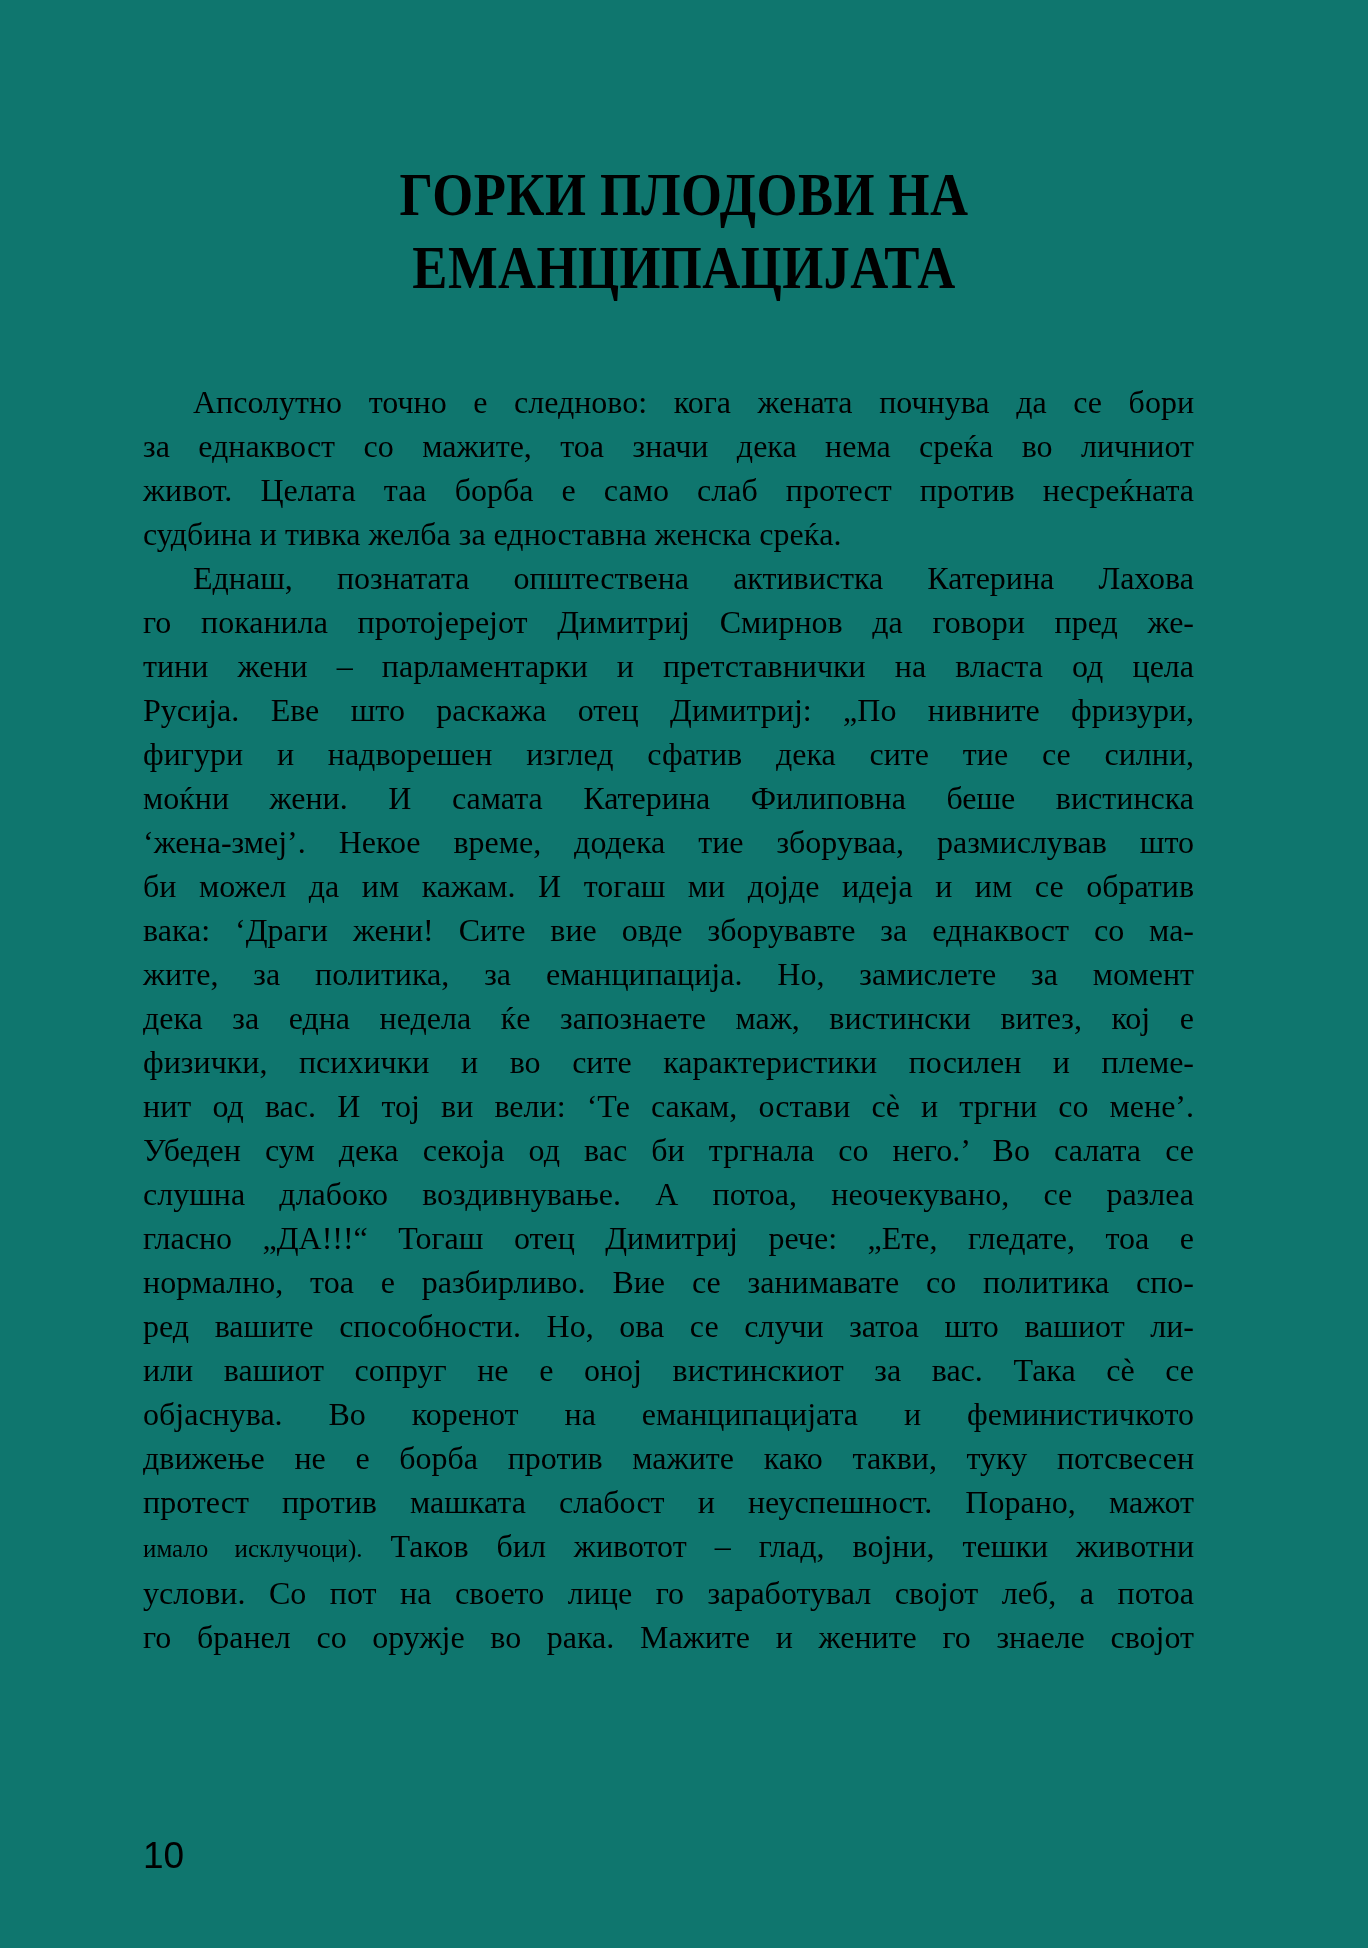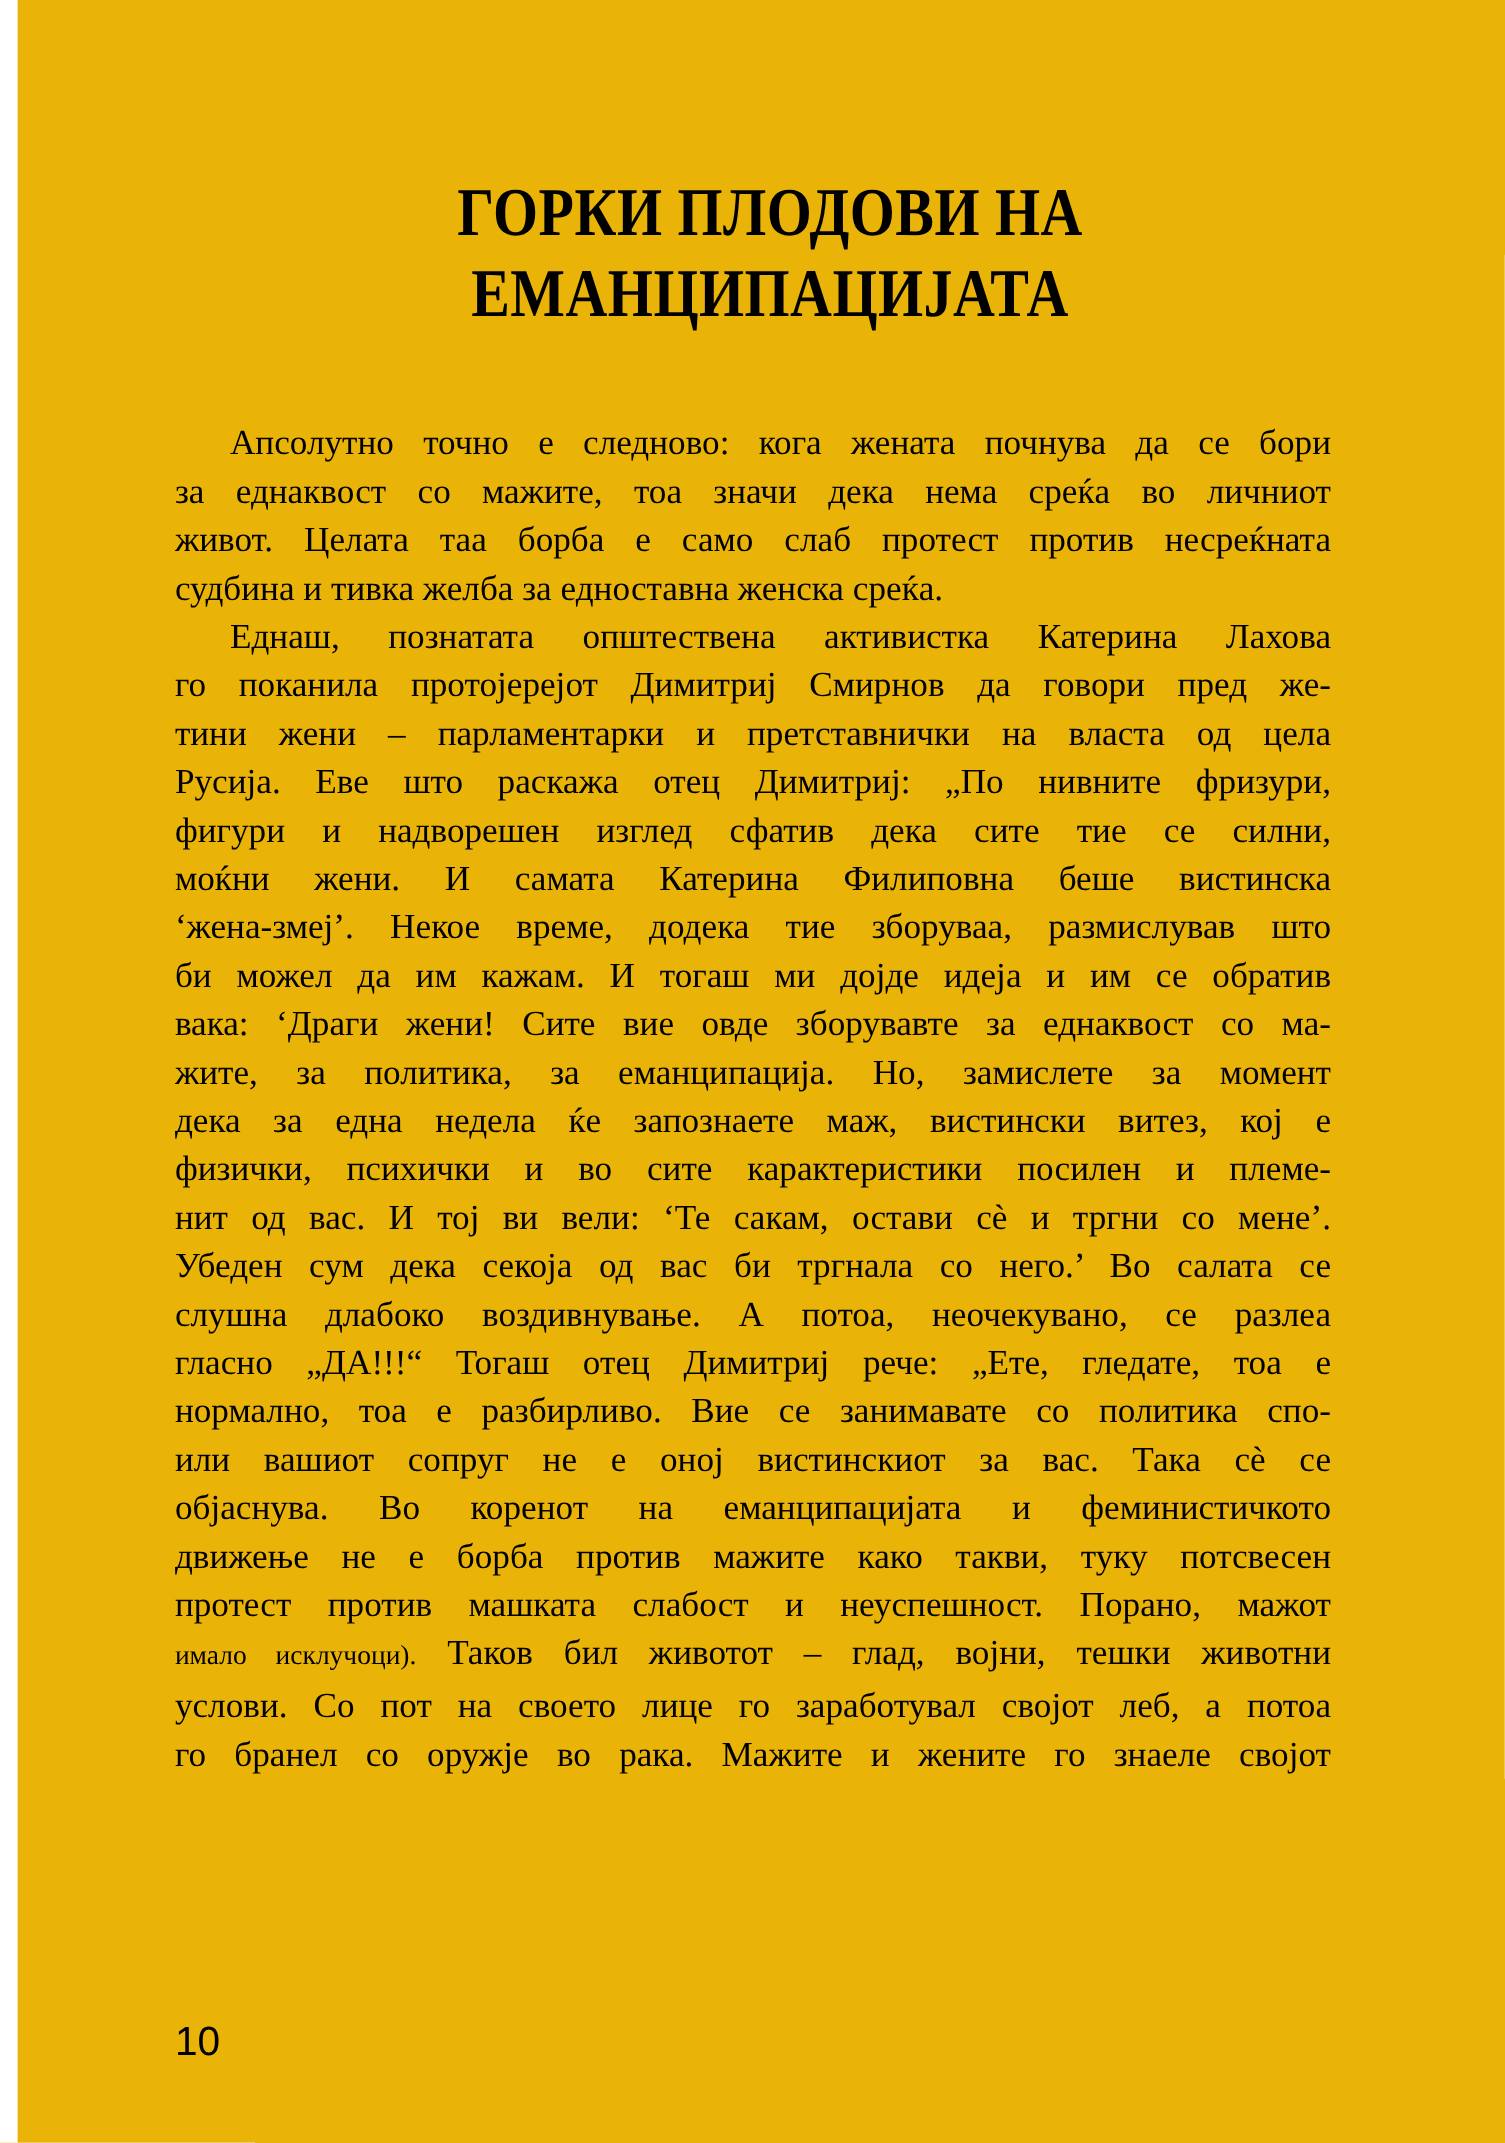--- a/index.html
+++ b/index.html
@@ -8,22 +8,21 @@
     height: 1948px;
     background: #ffffff;
     color: #000000;
     position: relative;
     font-family: "Liberation Serif", serif;
     overflow: hidden;
   }
   .page {
     position: absolute;
     inset: 0;
-    background: #eab308;
-    margin-left: 16px;
+    background: #0f766e;
   }
   .chapter-title {
     position: absolute;
     top: 158px;
     left: 0;
     width: 1368px;
     text-align: center;
     font-family: "Liberation Serif", serif;
     font-weight: bold;
     font-size: 62px;
@@ -94,20 +93,21 @@
         <div class="line"><span>би можел да им кажам. И тогаш ми дојде идеја и им се обратив</span></div>
         <div class="line"><span>вака: ‘Драги жени! Сите вие овде зборувавте за еднаквост со ма-</span></div>
         <div class="line"><span>жите, за политика, за еманципација. Но, замислете за момент</span></div>
         <div class="line"><span>дека за една недела ќе запознаете маж, вистински витез, кој е</span></div>
         <div class="line"><span>физички, психички и во сите карактеристики посилен и племе-</span></div>
         <div class="line"><span>нит од вас. И тој ви вели: ‘Те сакам, остави сѐ и тргни со мене’.</span></div>
         <div class="line"><span>Убеден сум дека секоја од вас би тргнала со него.’ Во салата се</span></div>
         <div class="line"><span>слушна длабоко воздивнување. А потоа, неочекувано, се разлеа</span></div>
         <div class="line"><span>гласно „ДА!!!“ Тогаш отец Димитриј рече: „Ете, гледате, тоа е</span></div>
         <div class="line"><span>нормално, тоа е разбирливо. Вие се занимавате со политика спо-</span></div>
+        <div class="line"><span>ред вашите способности. Но, ова се случи затоа што вашиот ли-</span></div>
         <div class="line"><span>или вашиот сопруг не е оној вистинскиот за вас. Така сѐ се</span></div>
         <div class="line"><span>објаснува. Во коренот на еманципацијата и феминистичкото</span></div>
         <div class="line"><span>движење не е борба против мажите како такви, туку потсвесен</span></div>
         <div class="line"><span>протест против машката слабост и неуспешност. Порано, мажот</span></div>
         <div class="line"><span class="small">имало исклучоци).</span><span> Таков бил животот – глад, војни, тешки животни</span></div>
         <div class="line"><span>услови. Со пот на своето лице го заработувал својот леб, а потоа</span></div>
         <div class="line"><span>го бранел со оружје во рака. Мажите и жените го знаеле својот</span></div>
       </div>
   </div>
 

